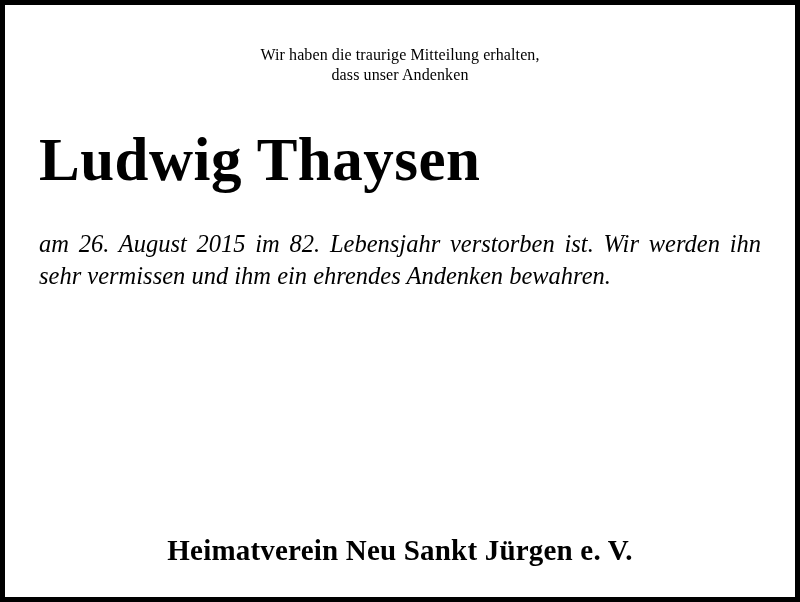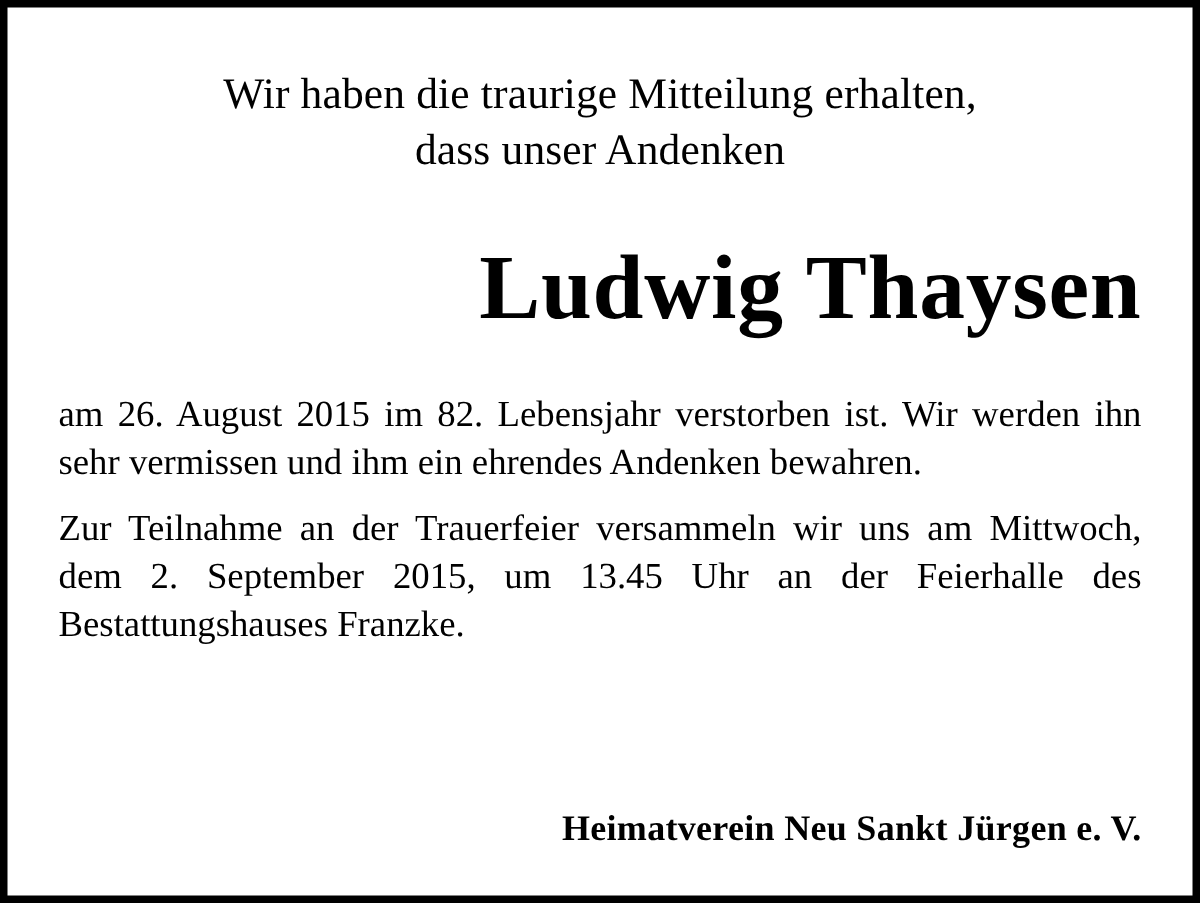--- a/index.html
+++ b/index.html
@@ -19,72 +19,72 @@
     width: 800px;
     height: 602px;
     border: 5px solid #000000;
     padding: 40px 34px 24px 34px;
     background: #ffffff;
     display: flex;
     flex-direction: column;
   }
   .intro {
     text-align: center;
-    font-size: 29px;
+    font-size: 16px;
     line-height: 1.28;
     letter-spacing: 0.1px;
   }
   .intro .line {
     display: block;
   }
   .deceased-name {
-    text-align: right;
+    text-align: left;
     font-weight: bold;
     font-size: 61px;
     line-height: 1.05;
     letter-spacing: 0.5px;
     margin-top: 42px;
     margin-bottom: 36px;
   }
   .body-text {
     font-size: 24.5px;
     line-height: 1.30;
+    font-style: italic;
   }
   .body-text p {
     margin: 0 0 12px 0;
     text-align: justify;
     text-justify: inter-word;
   }
   .body-text p:last-child {
     margin-bottom: 0;
   }
   .body-text p.last-line-natural {
     text-align-last: left;
   }
   .signature {
-    text-align: right;
+    text-align: center;
     font-weight: bold;
-    font-size: 24px;
+    font-size: 29px;
     letter-spacing: 0.2px;
     margin-top: auto;
     padding-bottom: 6px;
   }
 </style>
 </head>
 <body>
 
 <div class="obituary">
 
   <div class="intro">
     <span class="line">Wir haben die traurige Mitteilung erhalten,</span>
     <span class="line">dass unser Andenken</span>
   </div>
 
   <div class="deceased-name">Ludwig Thaysen</div>
 
   <div class="body-text">
     <p class="last-line-natural">am 26. August 2015 im 82. Lebensjahr verstorben ist. Wir werden ihn sehr vermissen und ihm ein ehrendes Andenken bewahren.</p>
-    <p class="last-line-natural">Zur Teilnahme an der Trauerfeier versammeln wir uns am Mittwoch, dem 2. September 2015, um 13.45 Uhr an der Feierhalle des Bestattungshauses Franzke.</p>
   </div>
 
   <div class="signature">Heimatverein Neu Sankt Jürgen e. V.</div>
 
 </div>
 
 </body></html>

